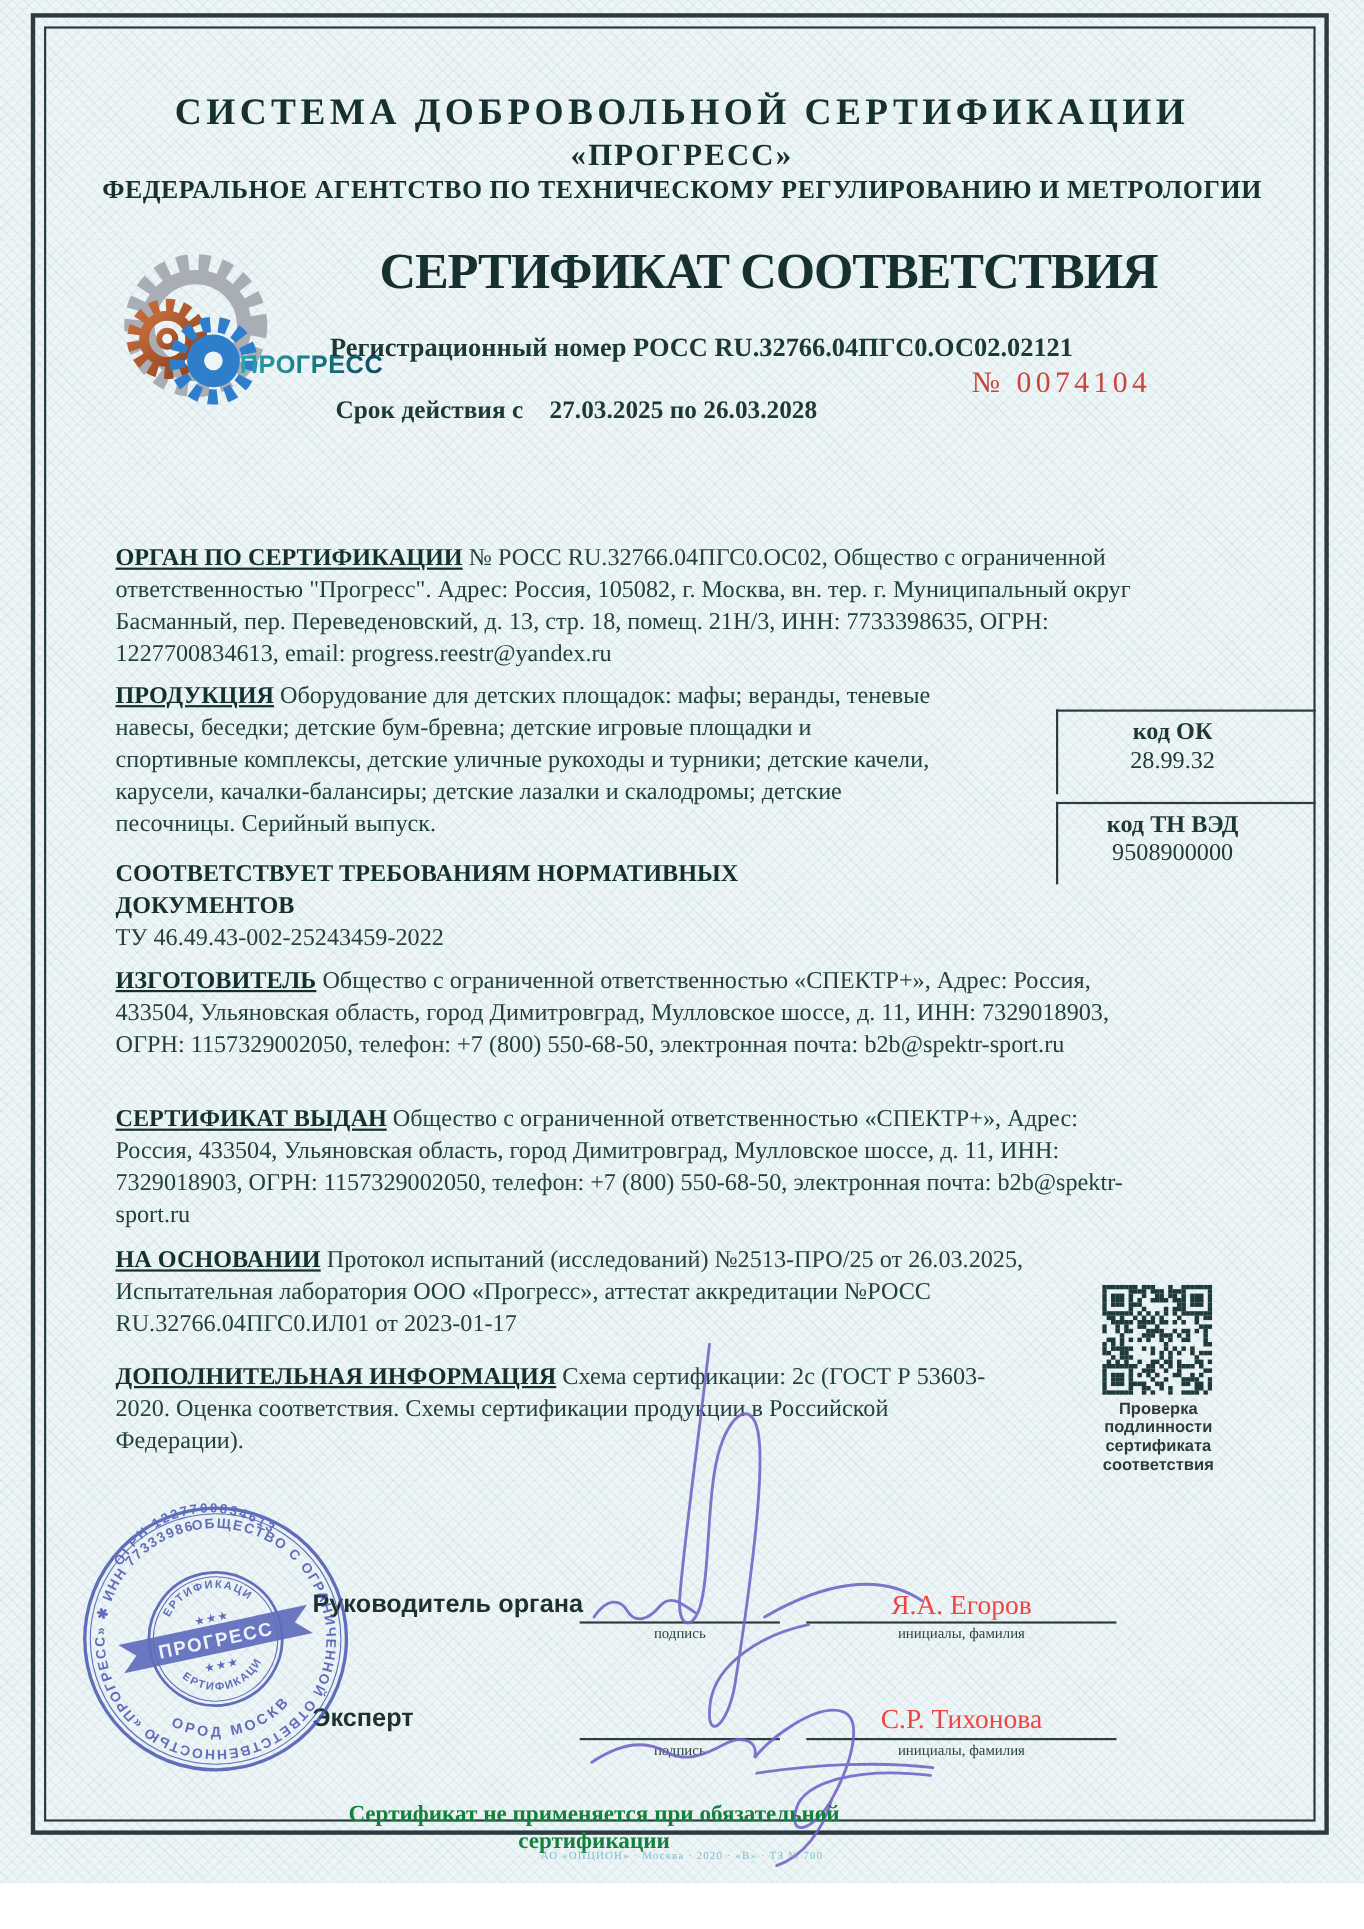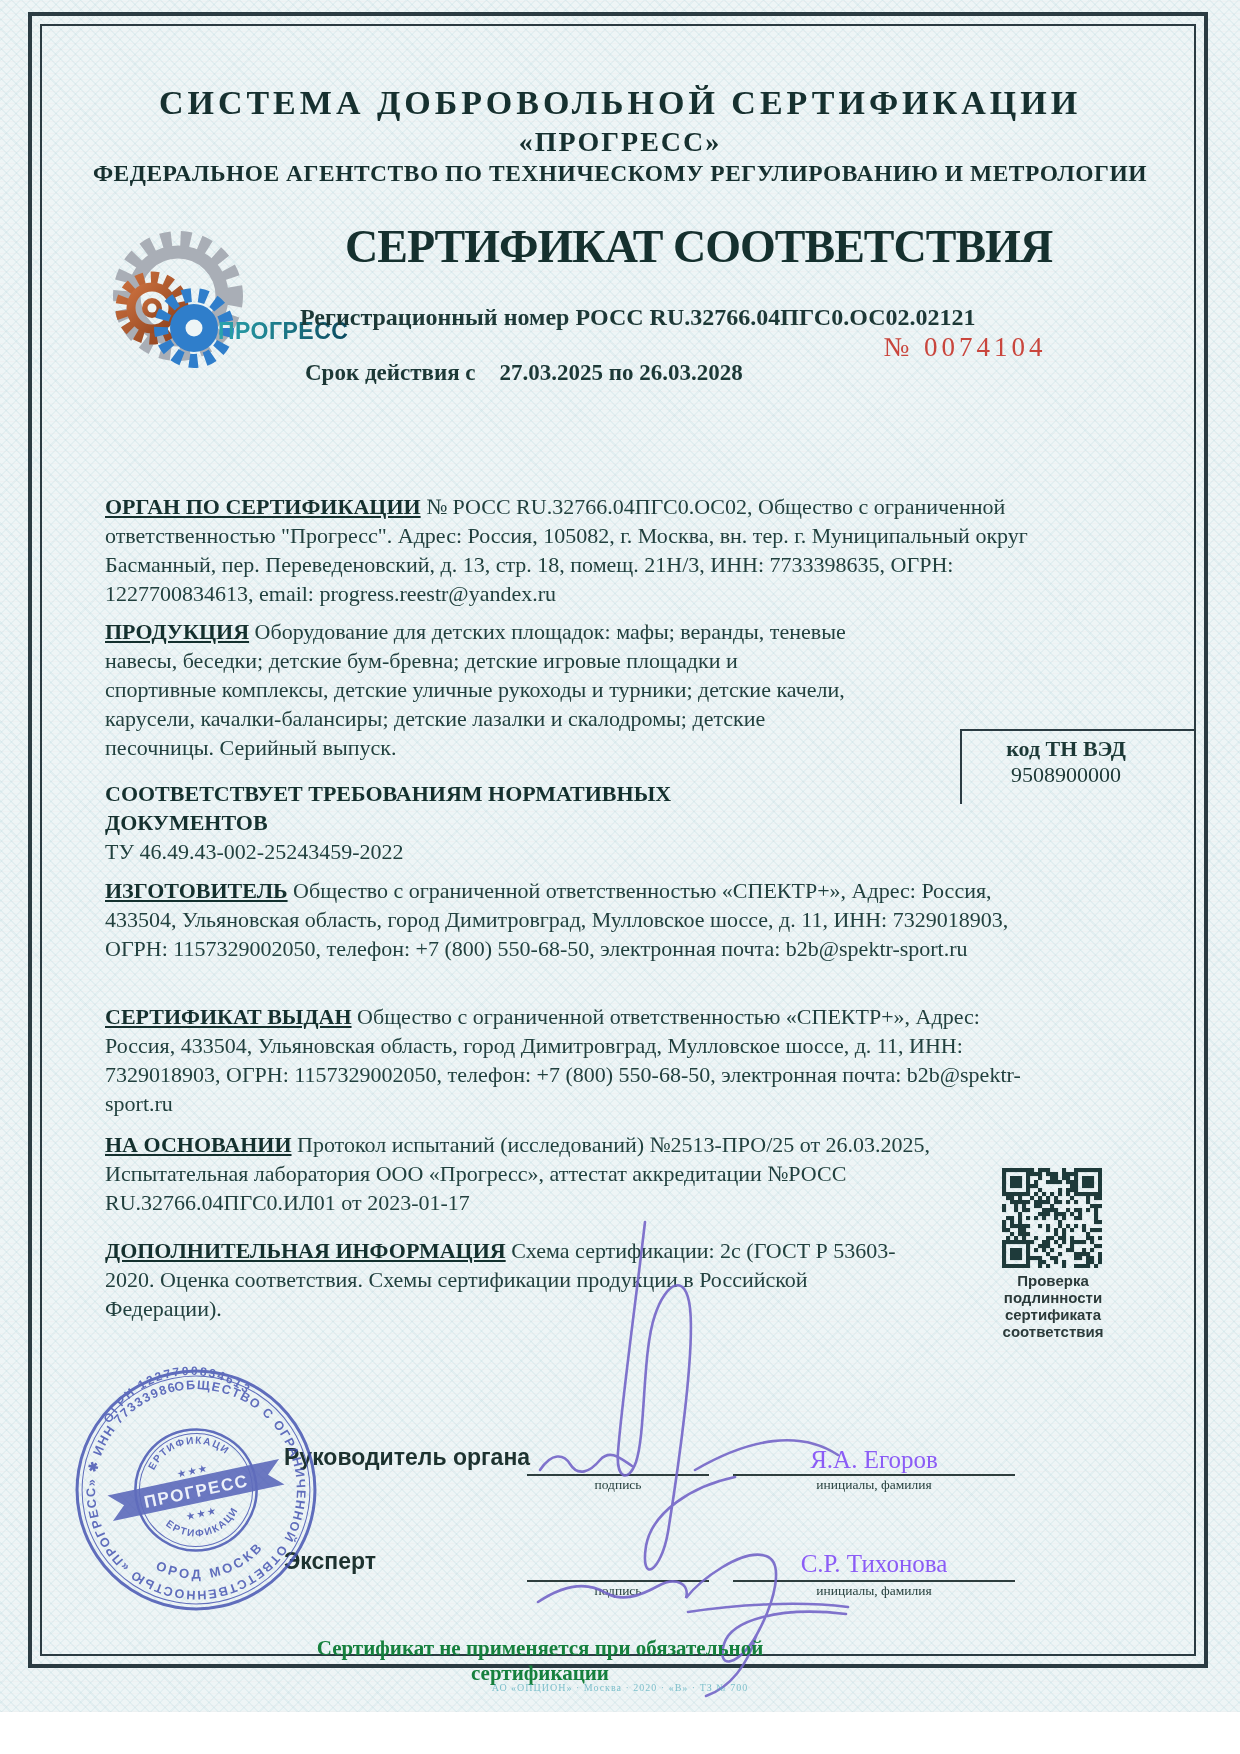--- a/index.html
+++ b/index.html
@@ -32,21 +32,21 @@
     text-align:center;padding:5px 30px 0 4px;font-size:22px;color:#1c3836;}
   .codebox .cb-label{font-weight:bold;white-space:nowrap;}
   .codebox .cb-value{white-space:nowrap;}
   .conf-label{left:105px;top:779px;width:700px;font-weight:bold;font-size:22px;line-height:29px;color:#14302e;}
   .conf-text{left:105px;top:839px;font-size:22px;color:#21403e;}
   .qr-caption{left:972px;top:1272px;width:162px;text-align:center;
     font-family:"Liberation Sans",sans-serif;font-weight:bold;font-size:15px;line-height:17px;color:#2b3a3a;}
   .role{position:absolute;font-family:"Liberation Sans",sans-serif;font-weight:bold;font-size:23px;color:#1d322f;}
   .sig-line{position:absolute;border-top:2px solid #2e3e3e;height:0;}
   .sig-caption{position:absolute;text-align:center;font-size:13.5px;color:#27403e;}
-  .sig-name{position:absolute;text-align:center;font-size:25px;color:#8b5cf6;white-space:nowrap;}
+  .sig-name{position:absolute;text-align:center;font-size:25px;color:#ef4444;white-space:nowrap;}
   .bottom-note{left:280px;top:1596px;width:520px;text-align:center;font-weight:bold;font-size:21px;color:#15803d;margin-top:40px;}
   .print-line{left:0;top:1682px;width:1240px;text-align:center;font-size:10px;color:rgba(90,175,190,.75);letter-spacing:1px;}
   svg{display:block;}
 </style>
 </head>
 <body>
 
 <div id="page">
   <div class="paper"></div>
   <div class="frame outer"></div>
@@ -102,20 +102,24 @@
   <p class="sec" style="left:105px;top:492px;width:935px;">
     <b>ОРГАН ПО СЕРТИФИКАЦИИ</b>
     <span>№ РОСС RU.32766.04ПГС0.ОС02, Общество с ограниченной ответственностью "Прогресс". Адрес: Россия, 105082, г. Москва, вн. тер. г. Муниципальный округ Басманный, пер. Переведеновский, д. 13, стр. 18, помещ. 21Н/3, ИНН: 7733398635, ОГРН: 1227700834613, email: progress.reestr@yandex.ru</span>
   </p>
 
   <p class="sec" style="left:105px;top:617px;width:748px;">
     <b>ПРОДУКЦИЯ</b>
     <span>Оборудование для детских площадок: мафы; веранды, теневые навесы, беседки; детские бум-бревна; детские игровые площадки и спортивные комплексы, детские уличные рукоходы и турники; детские качели, карусели, качалки-балансиры; детские лазалки и скалодромы; детские песочницы. Серийный выпуск.</span>
   </p>
 
+  <div class="codebox" style="left:960px;top:645px;width:200px;height:70px;">
+    <div class="cb-label">код  ОК</div>
+    <div class="cb-value">28.99.32</div>
+  </div>
   <div class="codebox" style="left:960px;top:729px;width:200px;height:68px;">
     <div class="cb-label">код ТН ВЭД</div>
     <div class="cb-value">9508900000</div>
   </div>
 
   <div class="abs conf-label">СООТВЕТСТВУЕТ ТРЕБОВАНИЯМ НОРМАТИВНЫХ ДОКУМЕНТОВ</div>
   <div class="abs conf-text">ТУ 46.49.43-002-25243459-2022</div>
 
   <p class="sec" style="left:105px;top:876px;width:935px;">
     <b>ИЗГОТОВИТЕЛЬ</b>

